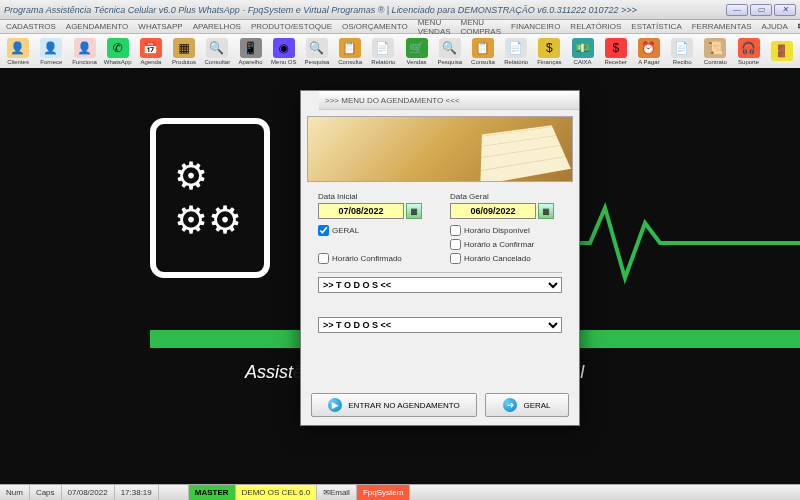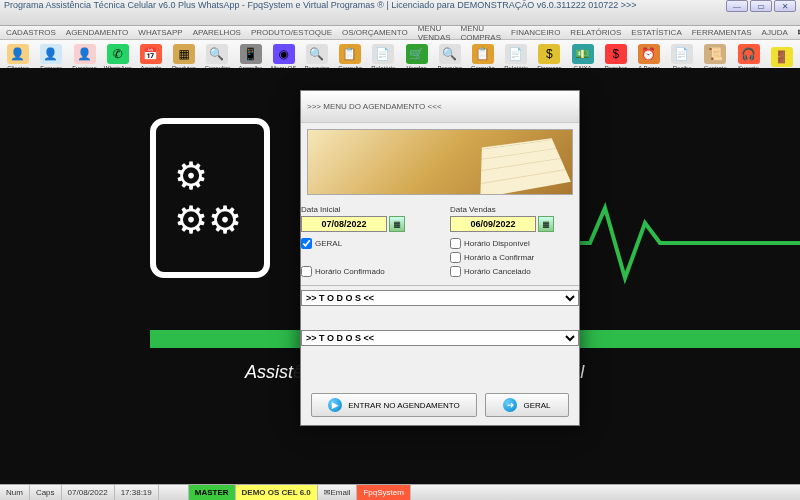--- a/index.html
+++ b/index.html
@@ -1,18 +1,18 @@
 <!DOCTYPE html>
 <html><head>
 <meta charset="utf-8">
 <style>
 * { box-sizing: border-box; margin: 0; padding: 0; font-family: Tahoma, Arial, sans-serif; }
 body { width: 800px; height: 500px; overflow: hidden; background: #1a1a1a; position: relative; }
 
-.titlebar { height: 26px; background: linear-gradient(#f0f0f0,#d8d8d8); display: flex; padding: 0 4px; border-bottom: 1px solid #aaa; font-size: 9px; color: #3a5a7a; }
+.titlebar { height: 20px; background: linear-gradient(#f0f0f0,#d8d8d8); display: flex; align-items: center; padding: 0 4px; border-bottom: 1px solid #aaa; font-size: 9px; color: #3a5a7a; font-style: italic; }
 .titlebar .t-text { flex: 1; white-space: nowrap; overflow: hidden; }
 .titlebar .win-btns { display: flex; gap: 2px; }
 .titlebar .win-btn { width: 22px; height: 12px; background: linear-gradient(#eef,#cce); border: 1px solid #88a; border-radius: 2px; font-size: 8px; display: flex; align-items: center; justify-content: center; cursor: pointer; }
 
 .menubar { height: 14px; background: linear-gradient(#f4f4f4,#e0e0e0); display: flex; align-items: center; padding: 0 6px; gap: 10px; font-size: 8px; color: #555; border-bottom: 1px solid #bbb; }
 .menubar span { cursor: pointer; }
 .menubar .email { margin-left: auto; display: flex; align-items: center; gap: 3px; font-weight: bold; color: #333; }
 
 .toolbar { height: 36px; background: linear-gradient(#fafafa,#e6e6e6); display: flex; align-items: center; padding: 0 2px; gap: 1px; border-bottom: 1px solid #aaa; overflow: hidden; }
 .tb-btn { width: 35px; height: 34px; display: flex; flex-direction: column; align-items: center; justify-content: center; gap: 1px; cursor: pointer; border-radius: 3px; }
@@ -23,43 +23,43 @@
 .bg-logo { width: 120px; height: 160px; border: 6px solid #fff; border-radius: 14px; position: relative; }
 .bg-gears { position: absolute; left: 18px; top: 30px; color: #fff; font-size: 38px; }
 .bg-text { position: absolute; left: 310px; top: 90px; color: #fff; font-size: 64px; font-weight: bold; letter-spacing: 2px; }
 .bg-text2 { position: absolute; left: 310px; top: 160px; color: #fff; font-size: 40px; font-weight: bold; }
 .ekg { position: absolute; left: 530px; top: 130px; width: 280px; height: 90px; }
 .ekg path { stroke: #2dbb4a; stroke-width: 4; fill: none; }
 .bg-stripe { position: absolute; left: 150px; right: 0; top: 262px; height: 18px; background: #2dbb4a; }
 .bg-sub { position: absolute; left: 245px; top: 294px; color: #fff; font-style: italic; font-size: 18px; }
 
 .dialog { position: absolute; left: 300px; top: 90px; width: 280px; height: 336px; background: #f0f0f0; border: 1px solid #7a7a7a; box-shadow: 0 4px 20px rgba(0,0,0,.6); }
-.dlg-title { height: 32px; background: linear-gradient(#fff,#ddd); font-size: 8px; color: #555; display: flex; align-items: center; padding: 0 6px; border-bottom: 1px solid #ccc; }
+.dlg-title { height: 19px; background: linear-gradient(#fff,#ddd); font-size: 8px; color: #555; display: flex; align-items: center; padding: 0 6px; border-bottom: 1px solid #ccc; margin-left: 18px; }
 .dlg-img { height: 66px; margin: 6px; background: linear-gradient(135deg,#f5e6b8,#d4a850,#a87830); border: 1px solid #aaa; position: relative; overflow: hidden; }
 .dlg-img::after { content:""; position:absolute; right:10px; top:6px; width:80px; height:54px; background: repeating-linear-gradient(0deg,#f8f0d0 0 12px,#e8d8b0 12px 13px),repeating-linear-gradient(90deg,transparent 0 20px,#d0c090 20px 21px); transform: perspective(100px) rotateX(30deg) rotateZ(-10deg); }
-.dlg-body { padding: 4px 0; font-size: 9px; color: #333; }
+.dlg-body { padding: 4px 17px; font-size: 9px; color: #333; }
 .row { display: flex; gap: 20px; margin-bottom: 4px; }
 .fld { flex: 1; }
 .fld label { display: block; font-size: 8px; margin-bottom: 2px; }
 .date-in { display: flex; align-items: center; gap: 2px; }
 .date-in input { width: 86px; height: 16px; font-size: 9px; font-weight: bold; background: #ffffa8; border: 1px solid #888; padding: 0 3px; text-align: center; }
 .date-btn { width: 16px; height: 16px; background: linear-gradient(#cfe,#8c8); border: 1px solid #6a6; cursor: pointer; font-size: 8px; }
 .chk-grid { display: grid; grid-template-columns: 1fr 1fr; gap: 3px 20px; margin: 6px 0 8px; }
 .chk { display: flex; align-items: center; gap: 3px; font-size: 8px; }
 .chk input { width: 11px; height: 11px; }
 .filter-lbl { font-size: 8px; margin-top: 4px; }
 .combo { width: 100%; height: 16px; font-size: 9px; font-weight: bold; border: 1px solid #888; background: #fff; margin-bottom: 24px; }
 .dlg-foot { position: absolute; bottom: 8px; left: 10px; right: 10px; display: flex; gap: 8px; }
 .dlg-btn { flex: 1; height: 24px; background: linear-gradient(#fdfdfd,#e0e0e0); border: 1px solid #999; border-radius: 2px; display: flex; align-items: center; justify-content: center; gap: 6px; font-size: 8px; cursor: pointer; }
 .dlg-btn .ic { width: 14px; height: 14px; border-radius: 50%; background: radial-gradient(circle at 30% 30%,#6cf,#08c); display:flex;align-items:center;justify-content:center;color:#fff;font-size:9px;}
 
 .statusbar { position: absolute; bottom: 0; left: 0; right: 0; height: 16px; background: linear-gradient(#f4f4f4,#d8d8d8); border-top: 1px solid #aaa; display: flex; align-items: center; font-size: 8px; color: #333; }
 .sb-cell { padding: 0 6px; border-right: 1px solid #bbb; height: 100%; display: flex; align-items: center; }
 .sb-green { background: #3dc93d; color: #000; font-weight: bold; }
-.sb-yellow { background: #ffff60; font-weight: bold; text-align: center; }
+.sb-yellow { background: #ffff60; font-weight: normal; text-align: center; }
 .sb-red { background: #ff5a3a; color: #fff; }
 </style>
 </head>
 <body>
 
 <div class="titlebar">
   <span class="t-text">Programa Assistência Técnica Celular v6.0 Plus WhatsApp - FpqSystem e Virtual Programas ® | Licenciado para  DEMONSTRAÇÃO v6.0.311222 010722 &gt;&gt;&gt;</span>
   <div class="win-btns">
     <div class="win-btn">—</div>
     <div class="win-btn">▭</div>
@@ -204,21 +204,21 @@
   <div class="dlg-body">
     <div class="row">
       <div class="fld">
         <label>Data Inicial</label>
         <div class="date-in">
           <input value="07/08/2022" style="">
           <button class="date-btn">▦</button>
         </div>
       </div>
       <div class="fld">
-        <label>Data Vendas</label>
+        <label>Data Geral</label>
         <div class="date-in">
           <input value="06/09/2022" style="">
           <button class="date-btn">▦</button>
         </div>
       </div>
     </div>
     <div class="chk-grid">
       <label class="chk">
           <input type="checkbox" checked="" style="">
           <span>GERAL</span>

